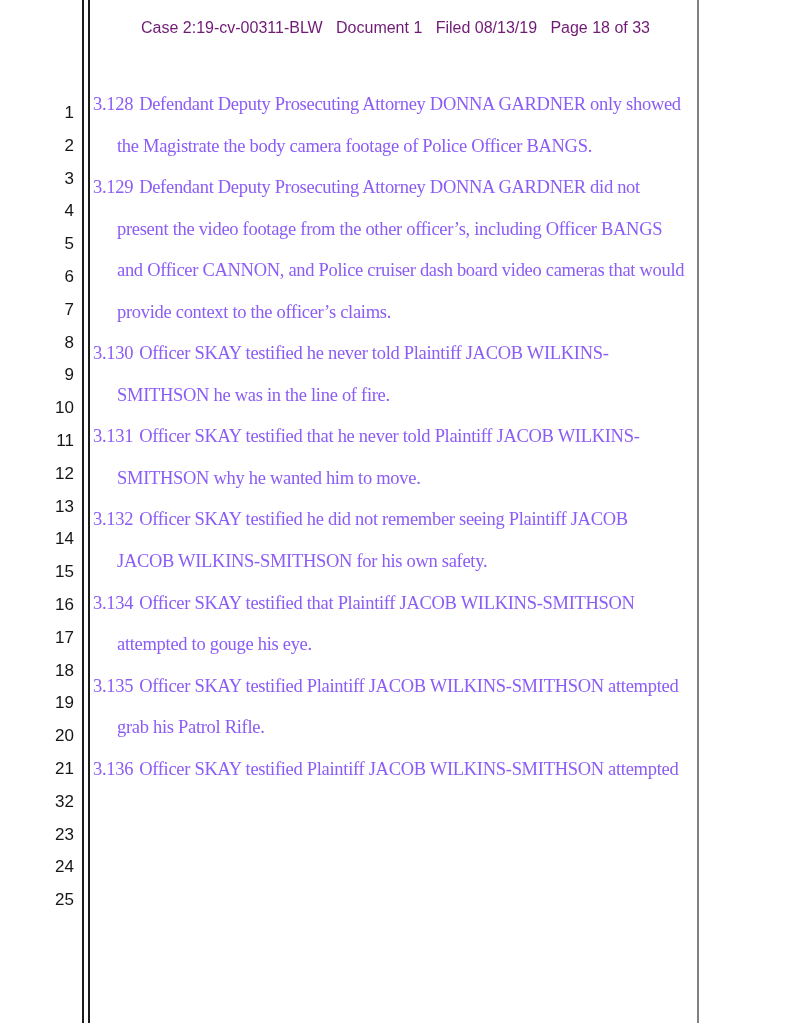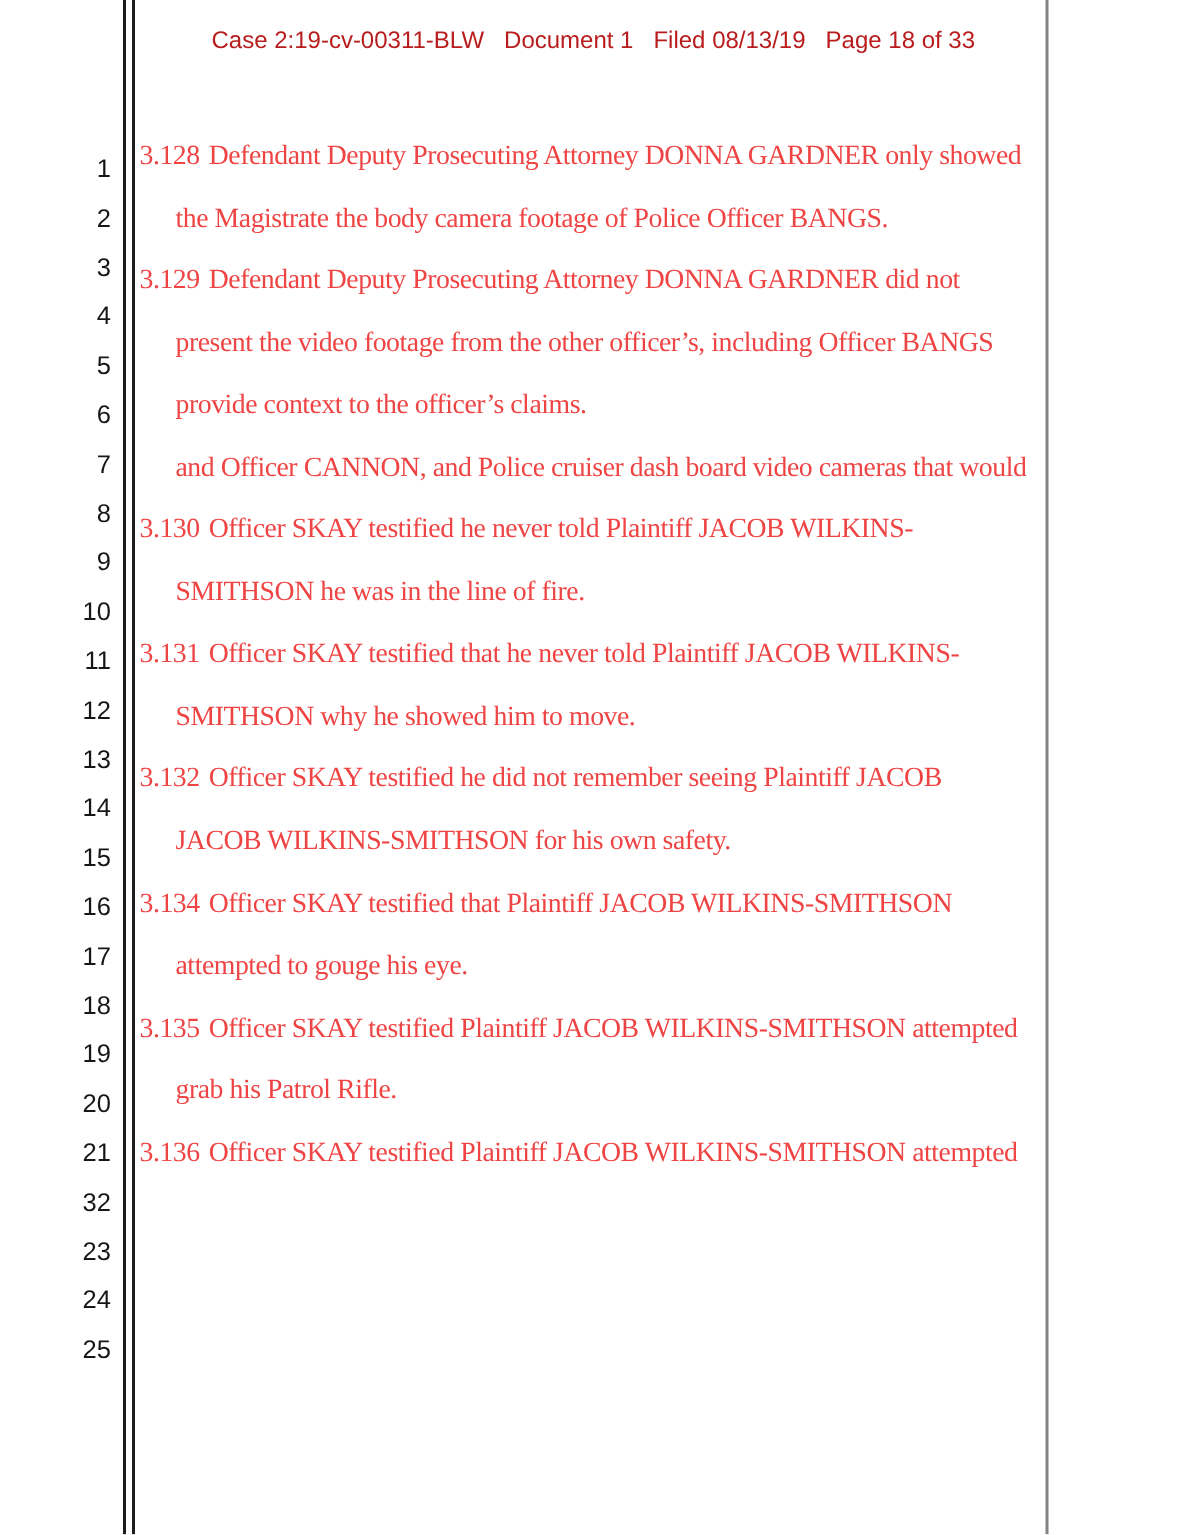--- a/index.html
+++ b/index.html
@@ -84,21 +84,21 @@
     margin-right: 6px;
   }
 </style>
 </head>
 <body>
 
 <div class="page">
   <div class="rule-double"></div>
   <div class="rule-right"></div>
 
-  <div class="stamp" style="color: #b91c1c;">Case 2:19-cv-00311-BLW   Document 1   Filed 08/13/19   Page 18 of 33</div>
+  <div class="stamp" style="color: #701a75;">Case 2:19-cv-00311-BLW   Document 1   Filed 08/13/19   Page 18 of 33</div>
 
   <div class="linenos" id="linenos">
       <div class="lineno">1</div>
       <div class="lineno">2</div>
       <div class="lineno">3</div>
       <div class="lineno">4</div>
       <div class="lineno">5</div>
       <div class="lineno">6</div>
       <div class="lineno">7</div>
       <div class="lineno">8</div>
@@ -114,31 +114,31 @@
       <div class="lineno">18</div>
       <div class="lineno">19</div>
       <div class="lineno">20</div>
       <div class="lineno">21</div>
       <div class="lineno">32</div>
       <div class="lineno">23</div>
       <div class="lineno">24</div>
       <div class="lineno">25</div>
     </div>
 
-  <div class="body-text" id="bodylines" style="color: #ef4444;">
+  <div class="body-text" id="bodylines" style="color: #8b5cf6;">
       <div class="line"><span class="para-number">3.128</span><span>Defendant Deputy Prosecuting Attorney DONNA GARDNER only showed</span></div>
       <div class="line indent">the Magistrate the body camera footage of Police Officer BANGS.</div>
       <div class="line"><span class="para-number">3.129</span><span>Defendant Deputy Prosecuting Attorney DONNA GARDNER did not</span></div>
       <div class="line indent">present the video footage from the other officer’s, including Officer BANGS</div>
+      <div class="line indent">and Officer CANNON, and Police cruiser dash board video cameras that would</div>
       <div class="line indent">provide context to the officer’s claims.</div>
-      <div class="line indent">and Officer CANNON, and Police cruiser dash board video cameras that would</div>
       <div class="line"><span class="para-number">3.130</span><span>Officer SKAY testified he never told Plaintiff JACOB WILKINS-</span></div>
       <div class="line indent">SMITHSON he was in the line of fire.</div>
       <div class="line"><span class="para-number">3.131</span><span>Officer SKAY testified that he never told Plaintiff JACOB WILKINS-</span></div>
-      <div class="line indent">SMITHSON why he showed him to move.</div>
+      <div class="line indent">SMITHSON why he wanted him to move.</div>
       <div class="line"><span class="para-number">3.132</span><span>Officer SKAY testified he did not remember seeing Plaintiff JACOB</span></div>
       <div class="line indent">JACOB WILKINS-SMITHSON for his own safety.</div>
       <div class="line"><span class="para-number">3.134</span><span>Officer SKAY testified that Plaintiff JACOB WILKINS-SMITHSON</span></div>
       <div class="line indent">attempted to gouge his eye.</div>
       <div class="line"><span class="para-number">3.135</span><span>Officer SKAY testified Plaintiff JACOB WILKINS-SMITHSON attempted</span></div>
       <div class="line indent">grab his Patrol Rifle.</div>
       <div class="line"><span class="para-number">3.136</span><span>Officer SKAY testified Plaintiff JACOB WILKINS-SMITHSON attempted</span></div>
     </div>
 </div>
 

